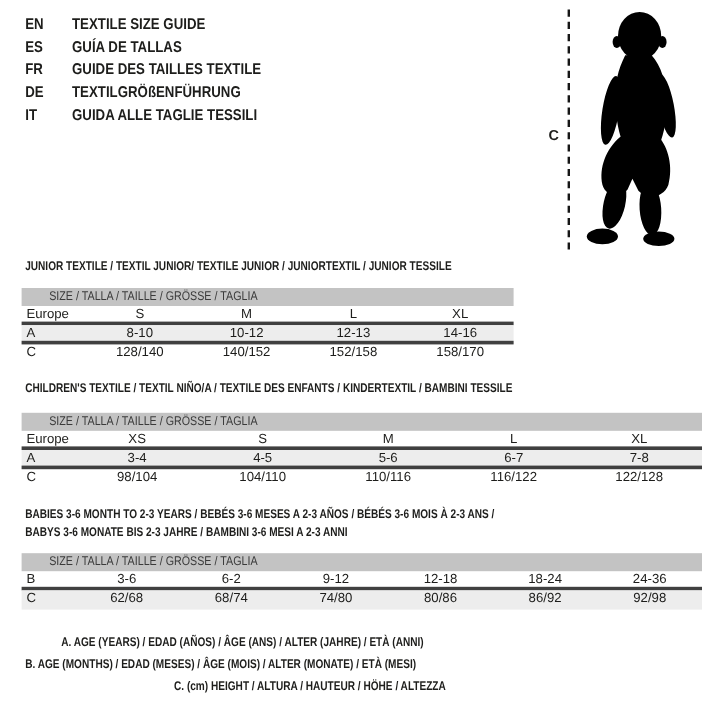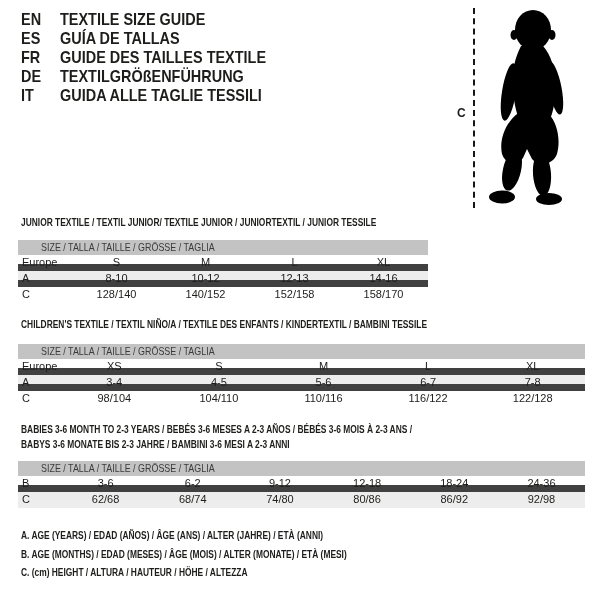--- a/index.html
+++ b/index.html
@@ -3,21 +3,21 @@
 <meta charset="utf-8">
 <style>
   html,body{margin:0;padding:0;background:#fff;}
   .page{position:relative;width:600px;height:600px;background:#fff;overflow:hidden;
         font-family:"Liberation Sans",sans-serif;color:#1d1d1b;}
   .cond{display:inline-block;transform:scaleX(.8);transform-origin:0 50%;white-space:nowrap;}
   .cond85{display:inline-block;transform:scaleX(.85);transform-origin:0 50%;white-space:nowrap;}
 
   
   .lang-block{position:absolute;left:21px;top:10px;}
-  .lang-row{display:flex;height:19px;line-height:19px;font-size:17px;font-weight:700;}
+  .lang-row{display:flex;height:19px;line-height:19px;font-size:13px;font-weight:700;}
   .lang-code{width:39px;flex:0 0 39px;}
   .lang-title{flex:1;}
 
   
   .dash-line{position:absolute;left:473px;top:8px;height:200px;width:0;border-left:2px dashed #161616;}
   .c-label{position:absolute;left:457px;top:106px;font-size:12px;font-weight:700;}
   .baby-svg{position:absolute;left:487px;top:8px;}
 
   
   .sec-title{position:absolute;left:21px;font-size:10.5px;font-weight:700;line-height:15px;text-decoration:underline;}
@@ -26,30 +26,30 @@
   .sec-title-2{top:422px;}
 
   
   .size-table{position:absolute;left:18px;}
   .size-table-0{top:240px;width:410px;}
   .size-table-1{top:344px;width:567px;}
   .size-table-2{top:461px;width:567px;}
   .tbl-bar{height:15px;line-height:15px;background:#c3c3c3;color:#3a3a3a;
            font-size:10.5px;padding-left:23px;box-sizing:border-box;}
   .trow{display:flex;height:16px;line-height:15px;font-size:11px;box-sizing:border-box;
-        border-bottom:7px solid #404040;}
+        border-bottom:3px solid #404040;}
   .trow:last-child{border-bottom:none;}
   .trow .lbl{padding-left:4px;box-sizing:border-box;text-align:left;}
   .t-narrow .lbl{flex:0 0 54px;}
   .t-wide .lbl{flex:0 0 44px;}
   .trow .val{flex:1;text-align:center;}
 
   
   .notes{position:absolute;left:21px;top:528px;}
-  .note-line{height:18.5px;line-height:14px;font-size:10.5px;font-weight:700;}
+  .note-line{height:18.5px;line-height:14px;font-size:10.5px;font-weight:700;text-align:right;}
 </style>
 </head>
 <body>
 
 <div class="page">
 
   <div class="lang-block" id="langs">
       <div class="lang-row">
         <span class="lang-code"><span class="cond85">EN</span></span>
         <span class="lang-title"><span class="cond85">TEXTILE SIZE GUIDE</span></span>

